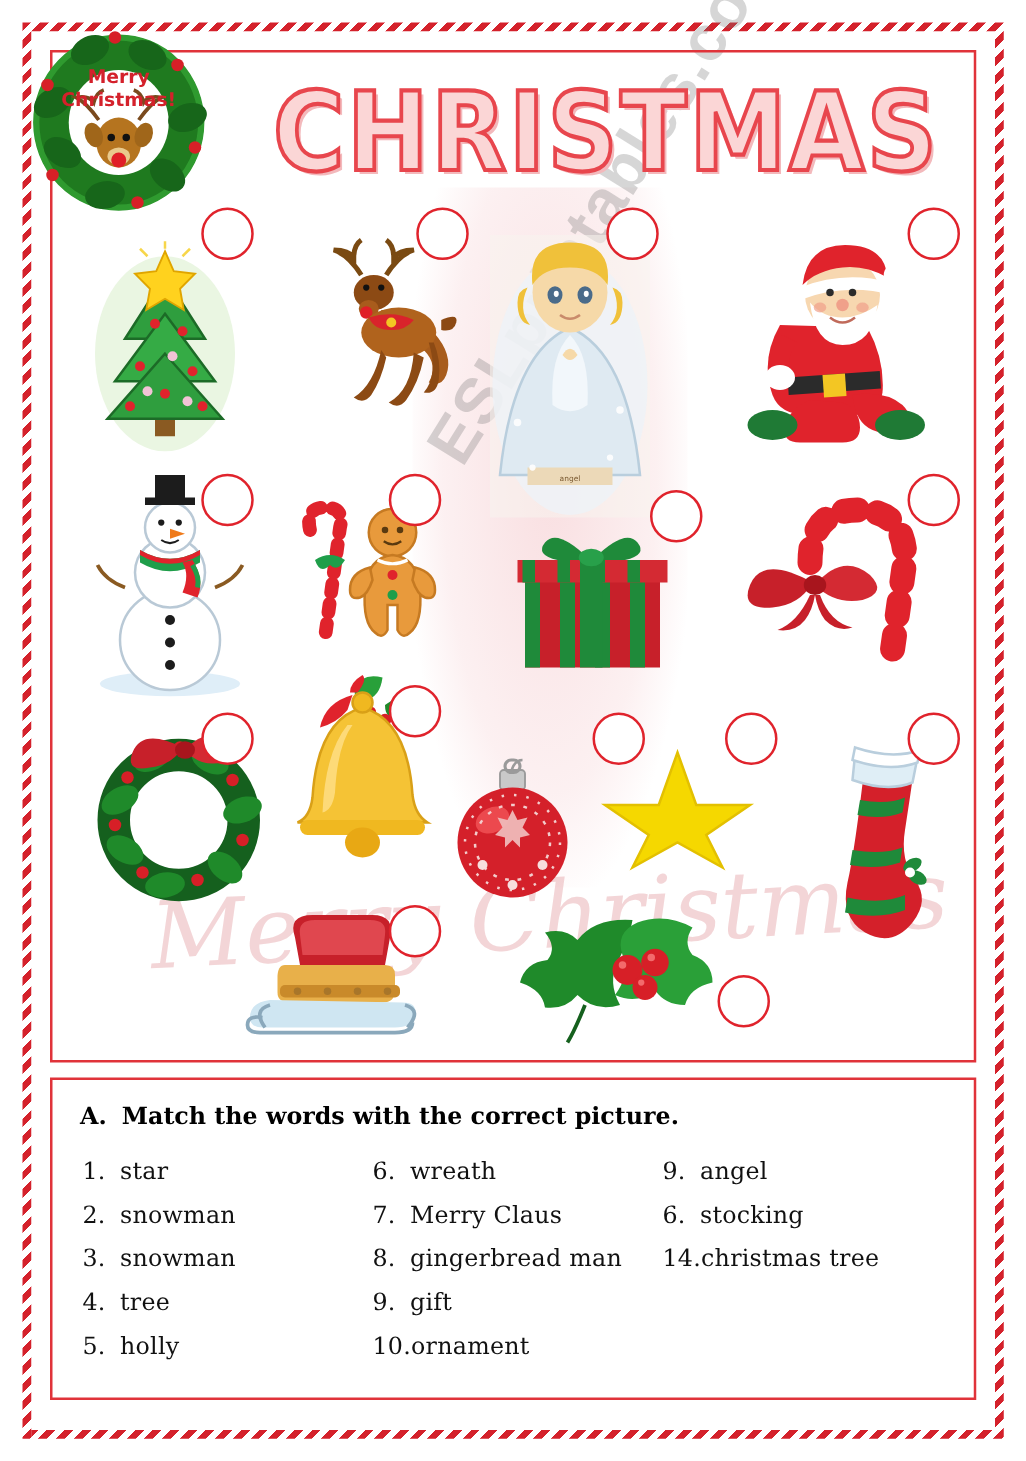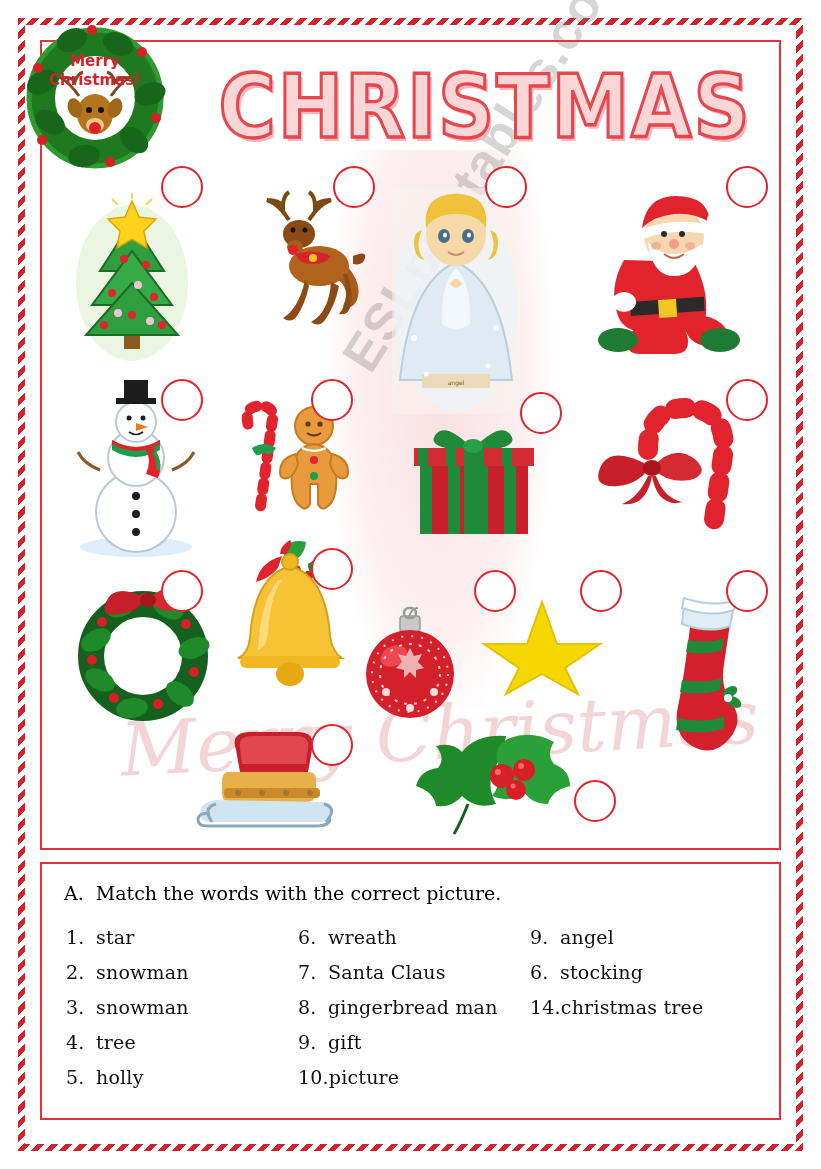--- a/index.html
+++ b/index.html
@@ -119,21 +119,21 @@
 
   
   .pic { position: absolute; }
   .pic svg { display: block; overflow: visible; }
 
   
   .ex-title {
     position: absolute;
     left: 22px; top: 18px;
     font-family: "DejaVu Serif", serif;
-    font-weight: normal;
+    font-weight: bold;
     font-size: 19px;
     color: #000;
     white-space: nowrap;
   }
   .ex-title .letter { margin-right: 12px; }
   .word-cols {
     position: absolute;
     left: 24px; top: 62px;
     width: 700px;
     display: flex;
@@ -598,33 +598,33 @@
         </div>
       </div>
 
       <div class="col col2">
         <div class="word-row">
           <span class="word-num">6.</span>
           <span class="word-label">wreath</span>
         </div>
         <div class="word-row">
           <span class="word-num">7.</span>
-          <span class="word-label">Santa Claus</span>
+          <span class="word-label">Merry Claus</span>
         </div>
         <div class="word-row">
           <span class="word-num">8.</span>
           <span class="word-label">gingerbread man</span>
         </div>
         <div class="word-row">
           <span class="word-num">9.</span>
           <span class="word-label">gift</span>
         </div>
         <div class="word-row">
           <span class="word-num">10.</span>
-          <span class="word-label">picture</span>
+          <span class="word-label">ornament</span>
         </div>
       </div>
 
       <div class="col col3">
         <div class="word-row">
           <span class="word-num">9.</span>
           <span class="word-label">angel</span>
         </div>
         <div class="word-row">
           <span class="word-num">6.</span>

